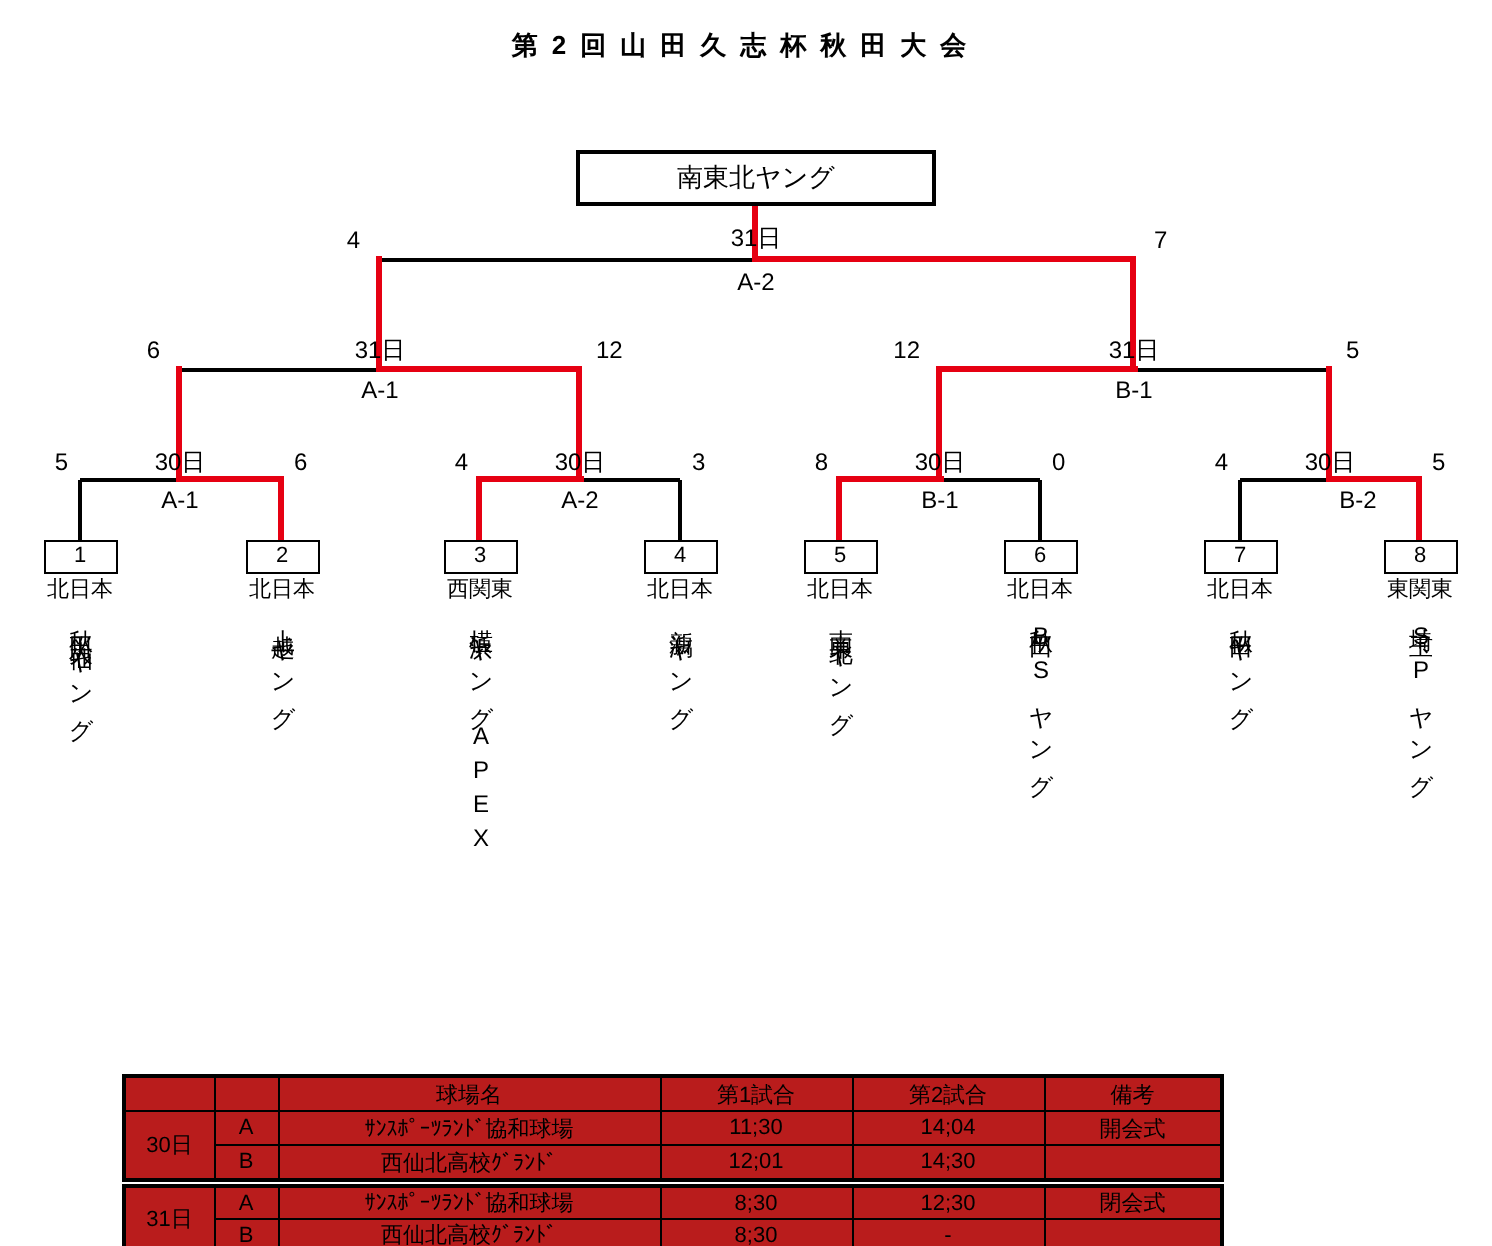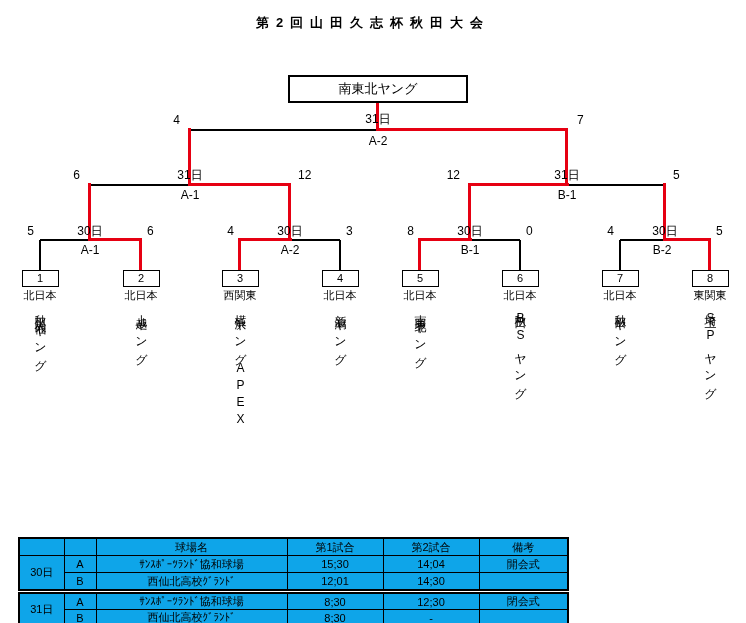--- a/index.html
+++ b/index.html
@@ -17,21 +17,21 @@
   .score{position:absolute;width:24px;font-size:12px;line-height:14px;z-index:3;}
   .al-r{text-align:right;} .al-l{text-align:left;}
   .mdate,.mcode{position:absolute;width:60px;text-align:center;font-size:12px;line-height:14px;z-index:3;background:transparent;}
   .team{position:absolute;top:270px;width:44px;display:flex;flex-direction:column;align-items:center;z-index:3;}
   .seedbox{box-sizing:border-box;width:37px;height:17px;border:1px solid #000;background:#fff;
            font-size:11px;line-height:15px;text-align:center;}
   .region{font-size:11px;line-height:13px;margin-top:2px;white-space:nowrap;}
   .vname{writing-mode:vertical-rl;text-orientation:upright;font-size:12px;letter-spacing:3px;
          margin-top:3px;height:172px;}
   table.sched{position:absolute;border-collapse:collapse;table-layout:fixed;font-size:11px;
-              border:2px solid #000;background:#0ea5e9;z-index:3;}
+              border:2px solid #000;background:#b91c1c;z-index:3;margin-left:43px;}
   table.sched td{border:1px solid #000;text-align:center;padding:0 2px;height:16px;
                  overflow:hidden;white-space:nowrap;}
   table.sched.t2 td{height:14px;}
 </style>
 </head>
 <body>
 
 <div class="canvas">
 
   <div class="title">第2回山田久志杯秋田大会</div>
@@ -106,21 +106,21 @@
   <div class="mcode" style="left:260px;top:243px">A-2</div>
 
   <div class="score al-r" style="left:390px;top:224px">8</div>
   <div class="score al-l" style="left:526px;top:224px">0</div>
   <div class="mdate" style="left:440px;top:224px">30日</div>
   <div class="mcode" style="left:440px;top:243px">B-1</div>
 
   <div class="score al-r" style="left:590px;top:224px">4</div>
   <div class="score al-l" style="left:716px;top:224px">5</div>
   <div class="mdate" style="left:635px;top:224px">30日</div>
-  <div class="mcode" style="left:632px;top:243px">B-2</div>
+  <div class="mcode" style="left:649px;top:243px">B-2</div>
 
   <div class="team" style="left:18px">
     <div class="seedbox">1</div>
     <div class="region">北日本</div>
     <div class="vname">秋田大仙ヤング</div>
   </div>
   <div class="team" style="left:119px">
     <div class="seedbox">2</div>
     <div class="region">北日本</div>
     <div class="vname">上越ヤング</div>
@@ -171,21 +171,21 @@
       <td></td>
       <td>球場名</td>
       <td>第1試合</td>
       <td>第2試合</td>
       <td>備考</td>
     </tr>
     <tr>
       <td rowspan="2">30日</td>
       <td>A</td>
       <td>ｻﾝｽﾎﾟｰﾂﾗﾝﾄﾞ協和球場</td>
-      <td>15;30</td>
+      <td>11;30</td>
       <td>14;04</td>
       <td>開会式</td>
     </tr>
     <tr>
       <td>B</td>
       <td>西仙北高校ｸﾞﾗﾝﾄﾞ</td>
       <td>12;01</td>
       <td>14;30</td>
       <td></td>
     </tr>

